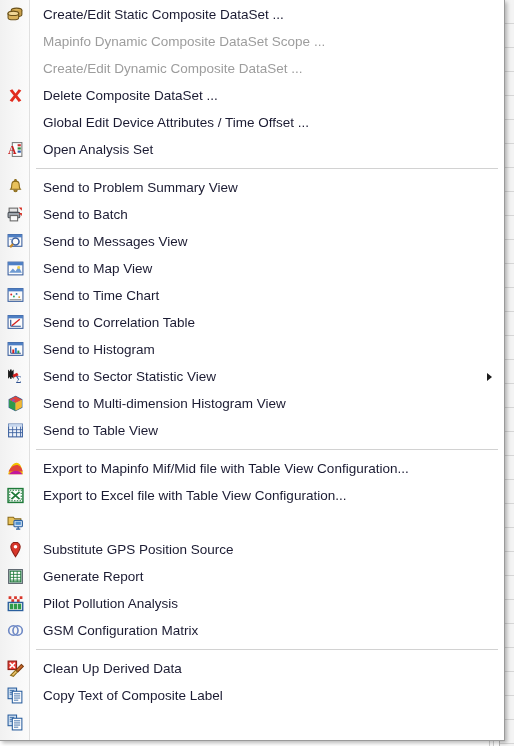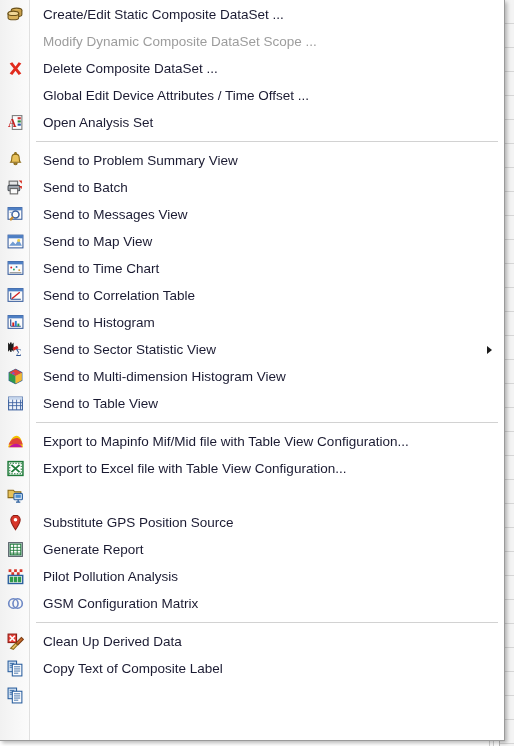--- a/index.html
+++ b/index.html
@@ -128,21 +128,25 @@
               <path d="M4 4v4c0 1.1 2.2 2 5 2s5-.9 5-2V4" fill="#c9a04a" stroke="#6b5118"></path>
               <ellipse cx="6" cy="7" rx="5" ry="2" fill="#e8c87a" stroke="#6b5118"></ellipse>
               <path d="M1 7v4c0 1.1 2.2 2 5 2s5-.9 5-2V7" fill="#d9b25c" stroke="#6b5118"></path>
               <ellipse cx="6" cy="7" rx="5" ry="2" fill="#f0d696" stroke="#6b5118"></ellipse>
             </svg>
           </span>
           <span class="lbl">Create/Edit Static Composite DataSet ...</span>
         </div>
         <div class="mi disabled">
           <span class="ico"></span>
-          <span class="lbl">Modify Dynamic Composite DataSet Scope ...</span>
+          <span class="lbl">Mapinfo Dynamic Composite DataSet Scope ...</span>
+        </div>
+        <div class="mi disabled">
+          <span class="ico"></span>
+          <span class="lbl">Create/Edit Dynamic Composite DataSet ...</span>
         </div>
         <div class="mi">
           <span class="ico">
             <svg class="g" width="17" height="17" viewBox="0 0 16 16">
               <path d="M2.5 3.2 L5 2 L8 6 L11 2 L13.5 3.2 L9.7 8 L13.5 12.8 L11 14 L8 10 L5 14 L2.5 12.8 L6.3 8 Z" fill="#e12b1d"></path>
             </svg>
           </span>
           <span class="lbl">Delete Composite DataSet ...</span>
         </div>
         <div class="mi">

